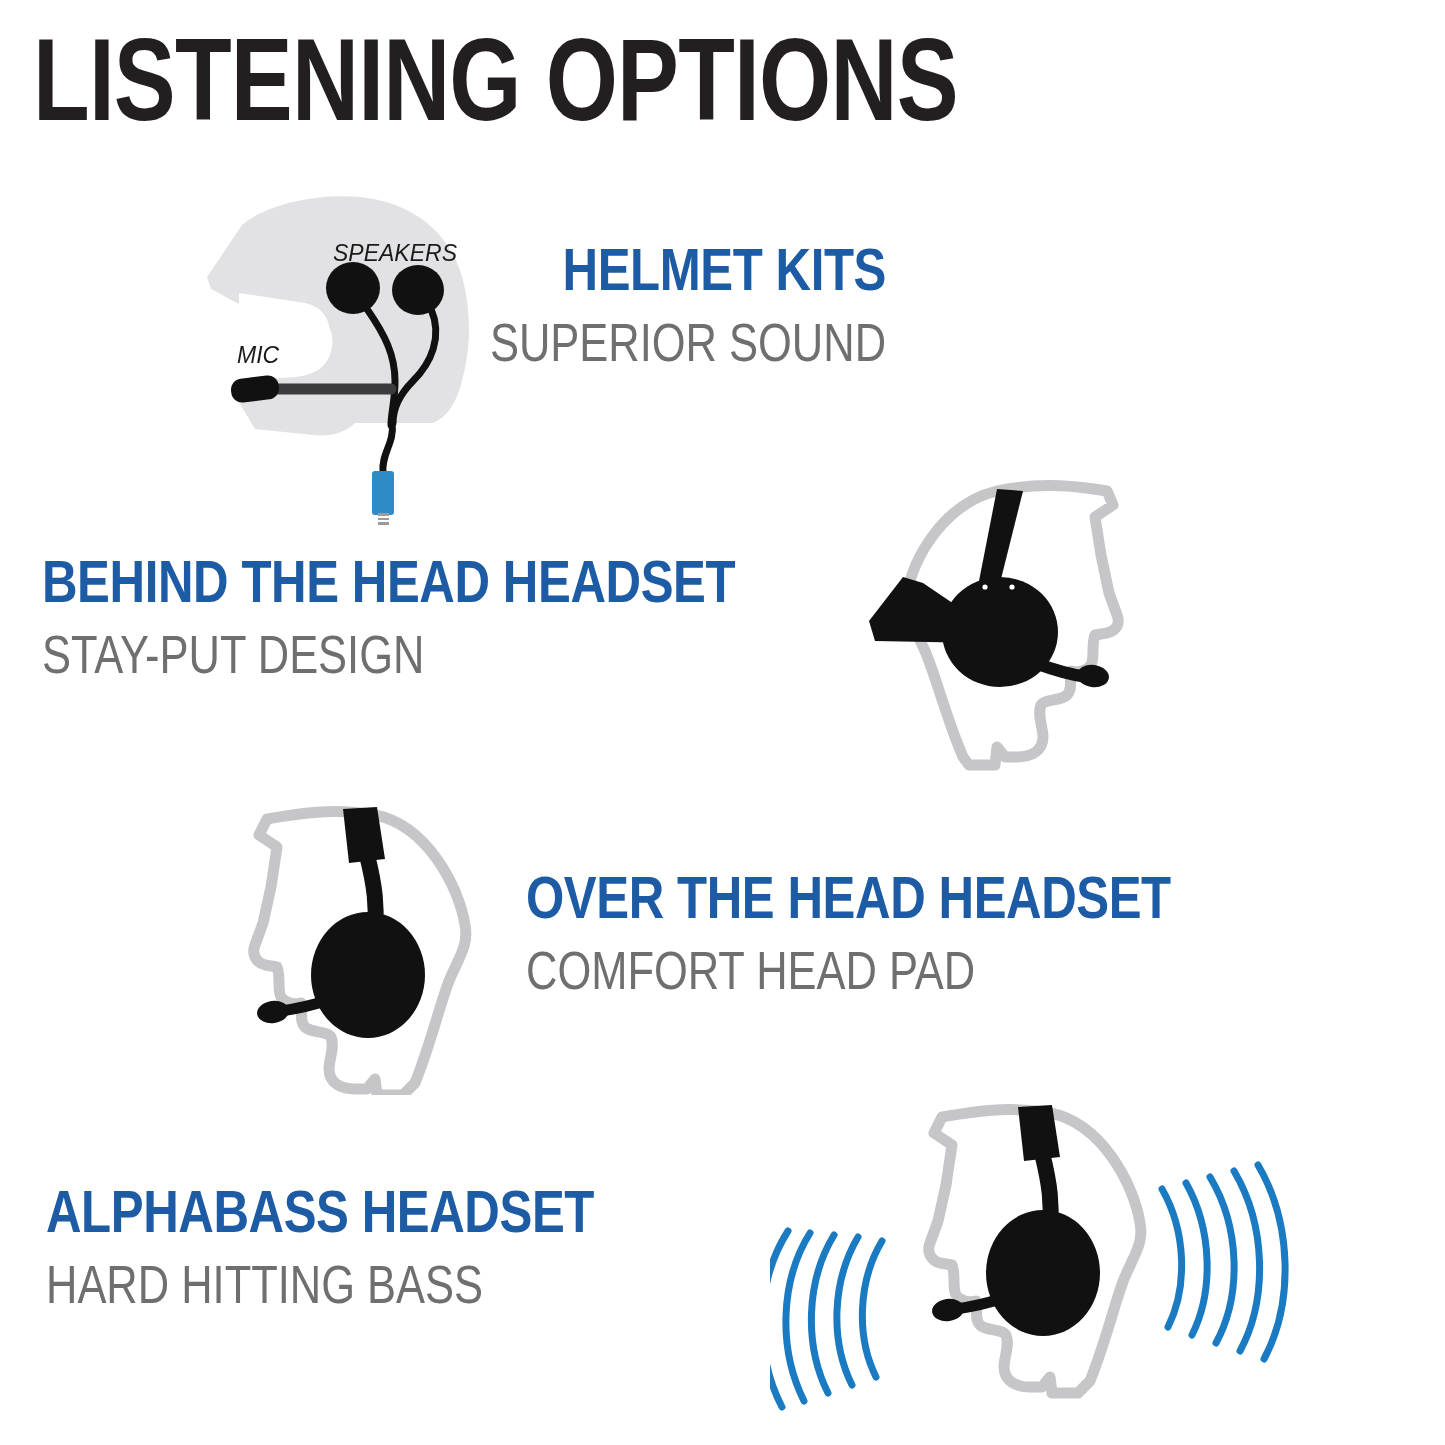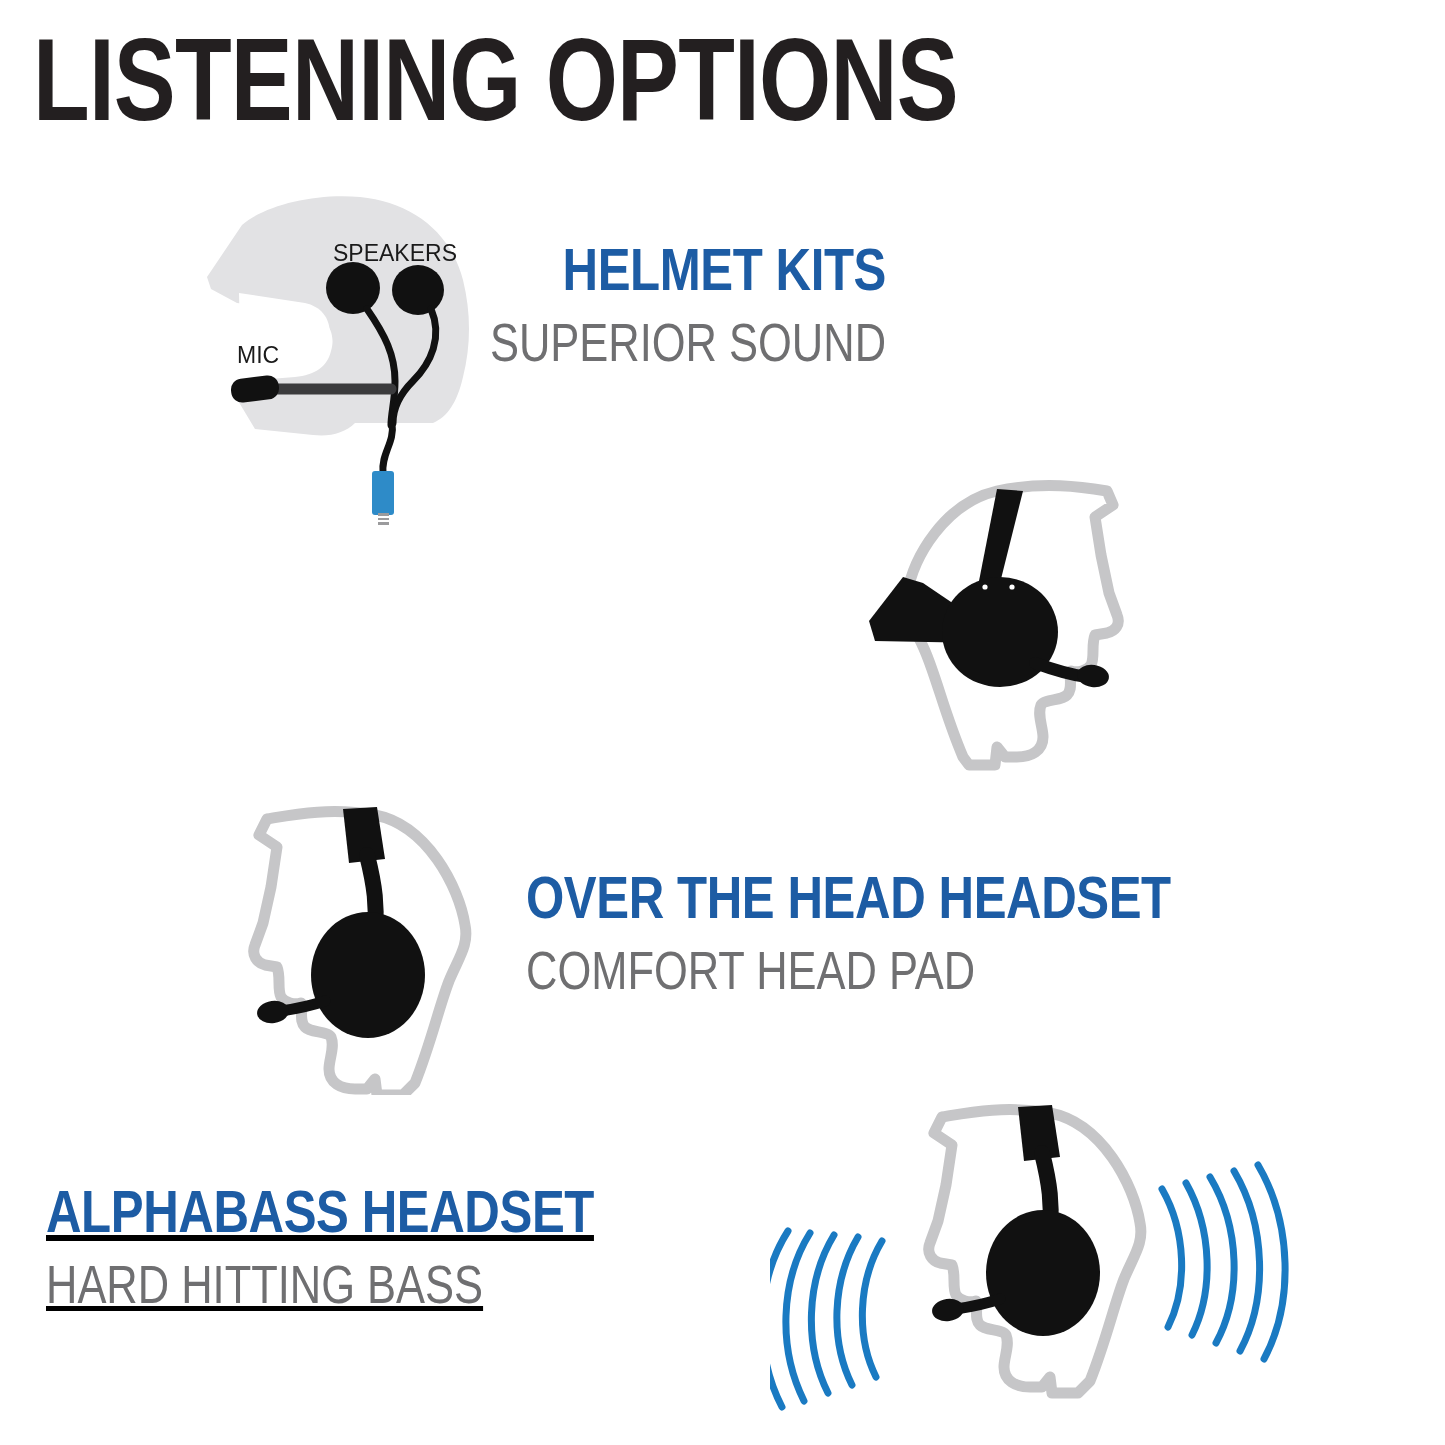--- a/index.html
+++ b/index.html
@@ -44,21 +44,21 @@
     font-weight:normal;
     color:#6f6f71;
     letter-spacing:0px;
     margin-top:16px;
     transform:scaleX(0.82);
     transform-origin:left top;
     white-space:nowrap;
   }
 
   
-  .illus{position:absolute;}
+  .illus{position:absolute;font-style:italic;}
   .illus svg{display:block;}
 
   .helmet-label{
     font-size:23px;
     font-weight:normal;
     fill:#1a1a1a;
     font-family:"Liberation Sans", sans-serif;
   }
 </style>
 </head>
@@ -101,20 +101,24 @@
       <rect x="183" y="331" width="11" height="2" fill="#ffffff"></rect>
       <rect x="183" y="335" width="11" height="2" fill="#ffffff"></rect>
     </svg>
   </div>
 
   <div class="txt-block" style="left:490px;top:240px;text-align:right;">
     <div class="opt-title">HELMET KITS</div>
     <div class="opt-sub">SUPERIOR SOUND</div>
   </div>
 
+  <div class="txt-block" style="left:42px;top:552px;">
+    <div class="opt-title">BEHIND THE HEAD HEADSET</div>
+    <div class="opt-sub">STAY-PUT DESIGN</div>
+  </div>
 
   <div class="illus" style="left:845px;top:465px;">
     <svg width="320" height="320" viewBox="0 0 320 320" xmlns="http://www.w3.org/2000/svg">
       <g>
         <path d="M 118,292 C 100,250 92,214 80,186 C 70,162 58,150 62,130
                  C 68,92 100,38 152,26 C 198,16 238,22 262,26
                  L 268,40 L 250,52 L 256,90 L 264,128 L 272,150
                  C 276,160 270,166 262,168 L 250,170
                  C 246,180 250,192 246,200 C 242,206 232,208 226,206
                  C 224,216 228,224 222,230 C 216,236 200,234 196,240
@@ -157,21 +161,21 @@
       <path d="M 100,206 C 82,212 70,214 56,216" stroke="#111111" stroke-width="11" fill="none" stroke-linecap="round"></path>
       <ellipse cx="48" cy="217" rx="16" ry="11" fill="#111111" transform="rotate(-8 48 217)"></ellipse>
     </svg>
   </div>
 
   <div class="txt-block" style="left:496px;top:868px;margin-left:30px;">
     <div class="opt-title">OVER THE HEAD HEADSET</div>
     <div class="opt-sub">COMFORT HEAD PAD</div>
   </div>
 
-  <div class="txt-block" style="left:46px;top:1182px;text-decoration:underline;">
+  <div class="txt-block" style="left:46px;top:1182px;">
     <div class="opt-title">ALPHABASS HEADSET</div>
     <div class="opt-sub">HARD HITTING BASS</div>
   </div>
 
   <div class="illus" style="left:770px;top:1085px;">
     <svg width="520" height="345" viewBox="0 0 520 345" xmlns="http://www.w3.org/2000/svg">
 
       <g fill="none" stroke="#1a7ac2" stroke-linecap="round">
         <path d="M 112,156 C 88,196 86,252 106,292" stroke-width="7"></path>
         <path d="M 88,152 C 62,196 60,256 82,300" stroke-width="7"></path>

